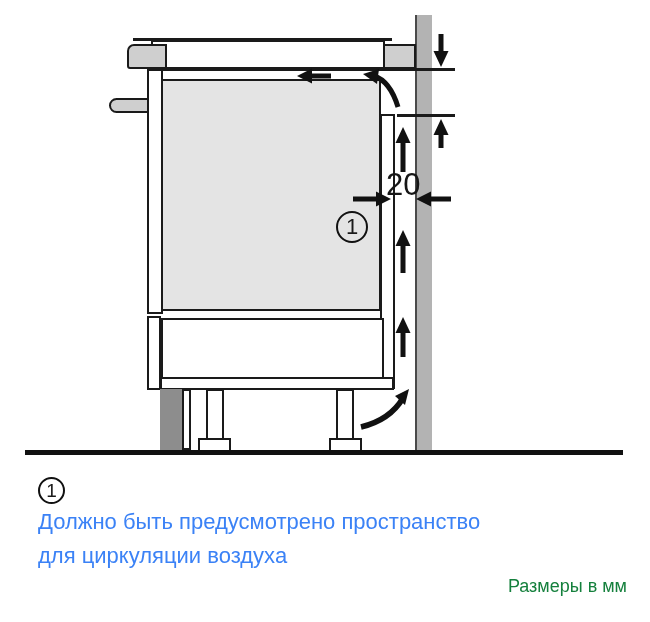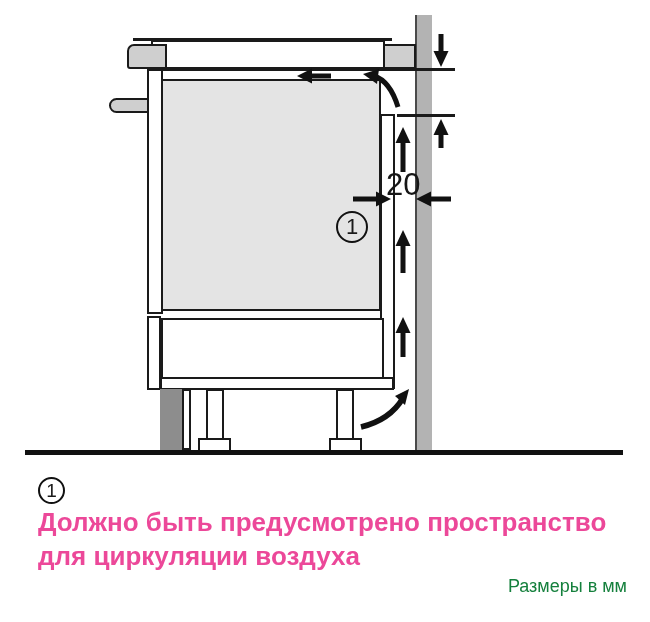--- a/index.html
+++ b/index.html
@@ -34,21 +34,21 @@
   .leg1-foot{left:198px;} .leg2-foot{left:329px;}
   
   .label-20{left:338px;top:169px;font-size:31px;line-height:31px;color:#161616;z-index:5;margin-left:48px;}
   .label-min45{left:445px;top:80px;font-size:27px;line-height:30px;color:#161616;z-index:5;}
   .badge{border:2px solid #111;border-radius:50%;display:flex;align-items:center;justify-content:center;background:transparent;z-index:5;}
   .badge-drawing{left:336px;top:211px;width:32px;height:32px;font-size:22px;}
   .badge-foot{left:38px;top:477px;width:27px;height:27px;font-size:19px;background:#fff;}
   
   .overlay{position:absolute;left:0;top:0;width:650px;height:622px;z-index:4;pointer-events:none;}
   
-  .foot-text{left:38px;top:505px;width:580px;font-size:26px;line-height:34px;color:#ec4899;z-index:5;font-weight:bold;}
+  .foot-text{left:38px;top:505px;width:580px;font-size:22px;line-height:34px;color:#3b82f6;z-index:5;}
   .foot-text span{display:block;}
   .units{right:23px;top:576px;font-size:18px;color:#15803d;z-index:5;}
 </style>
 </head>
 <body>
 
 <div class="page">
 
   <div class="abs wall"></div>
   <div class="abs floor"></div>

